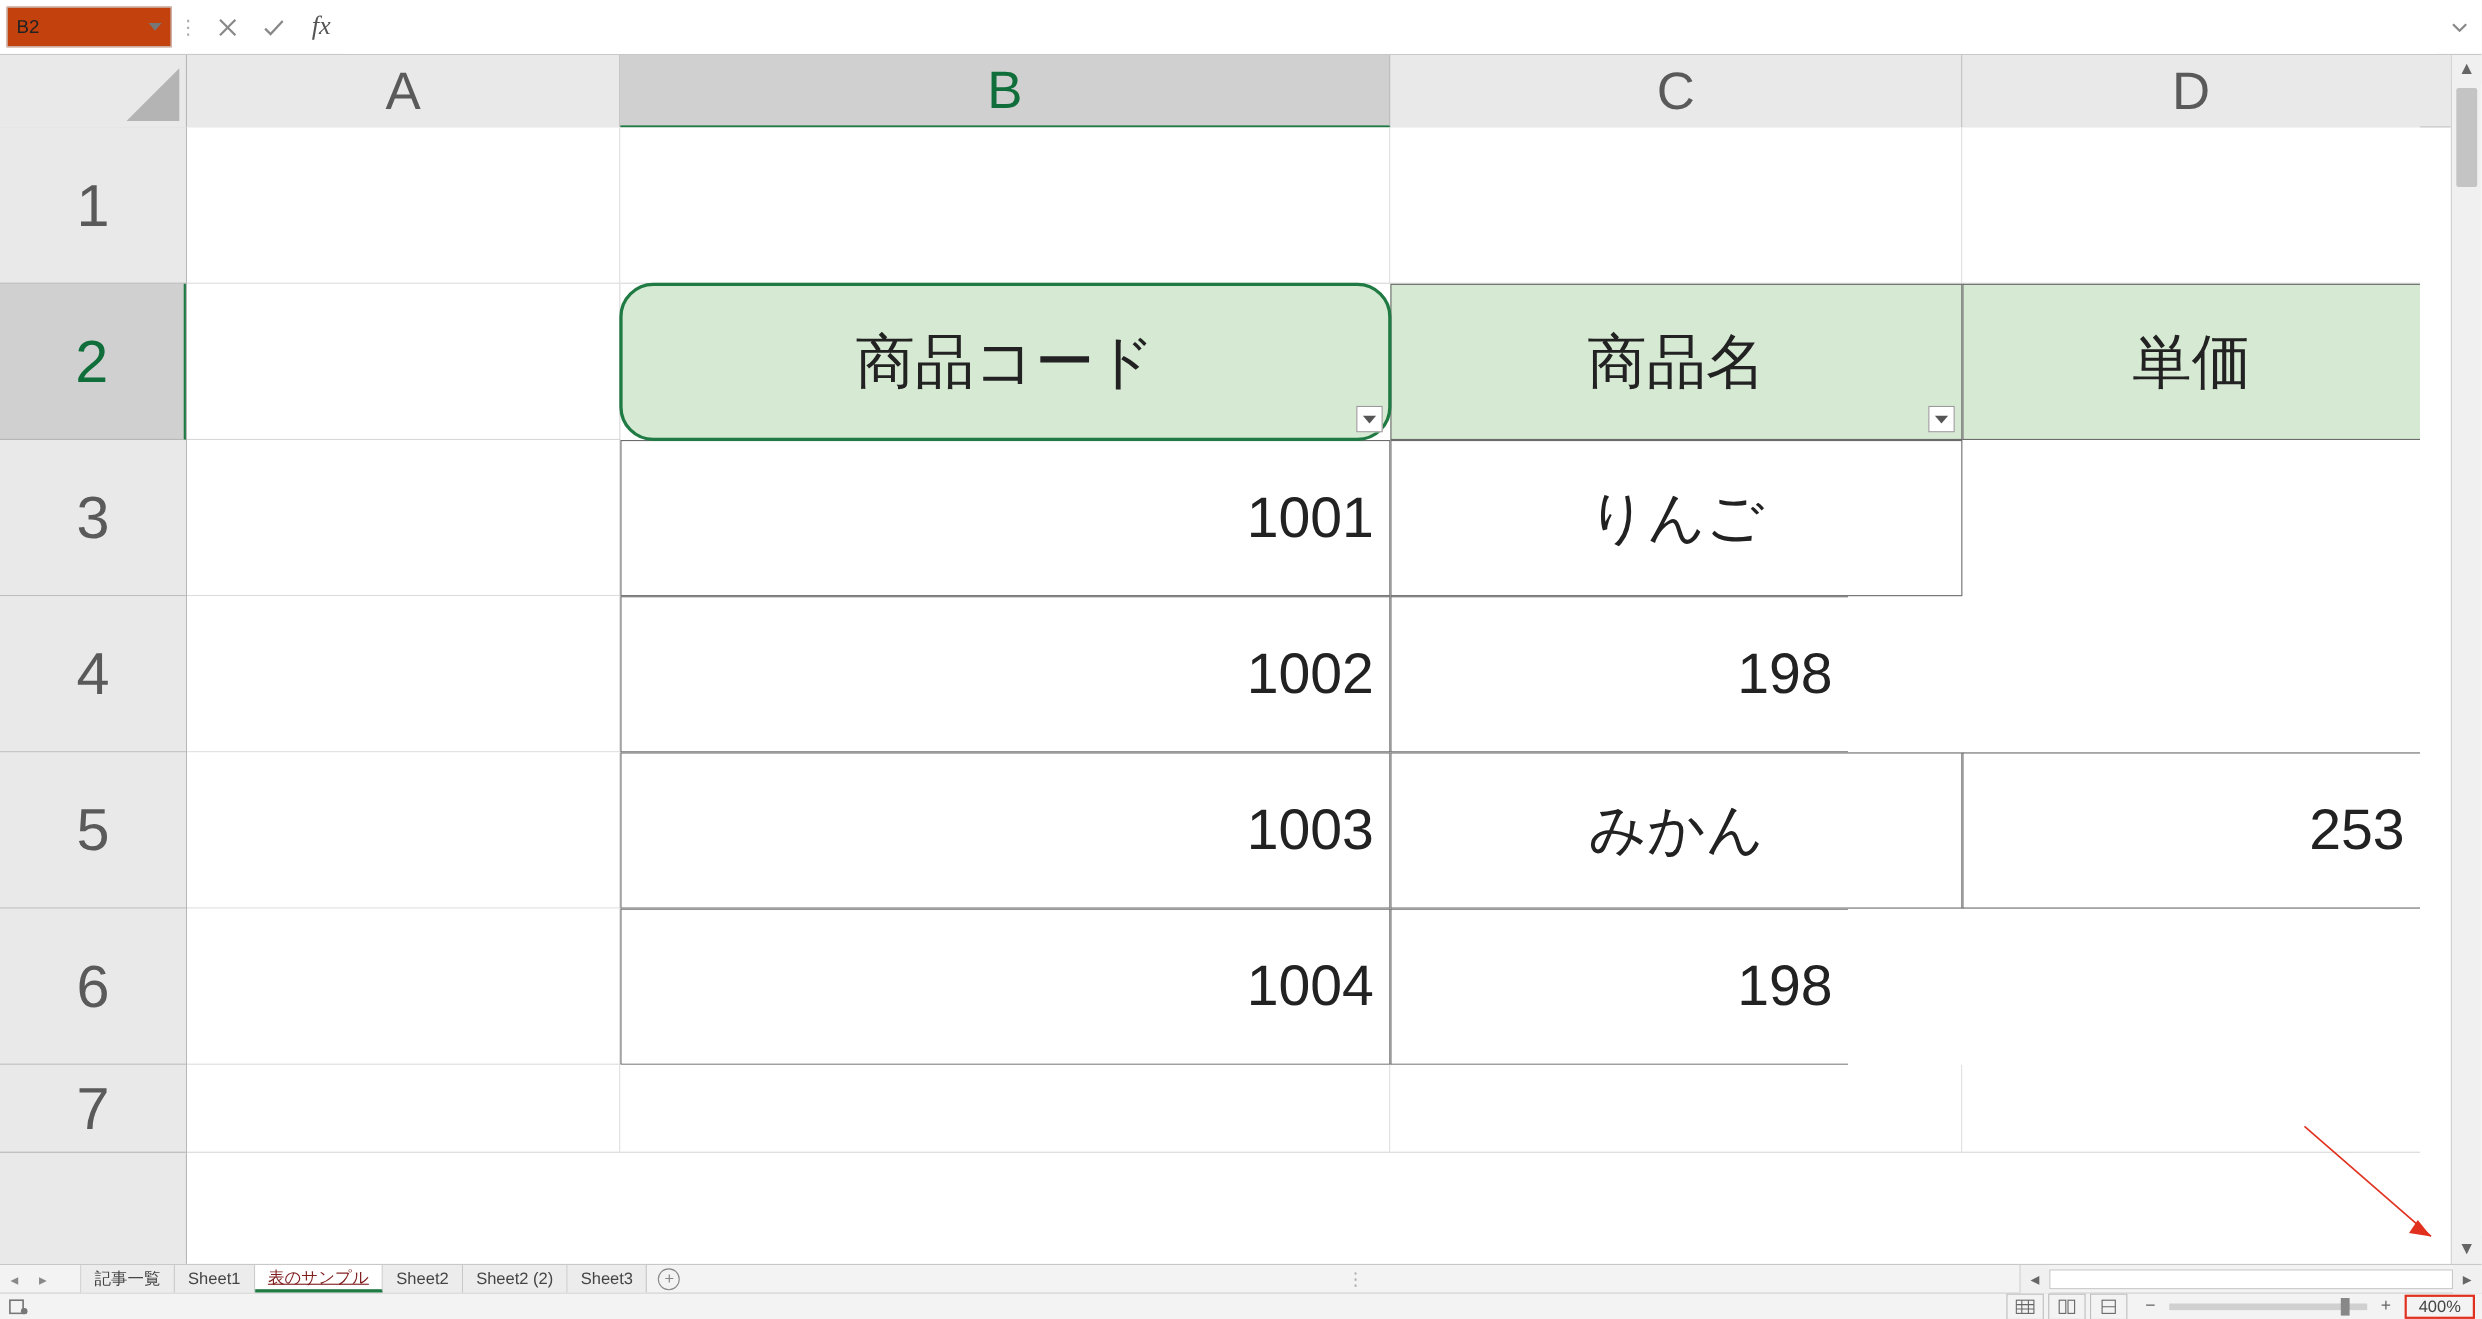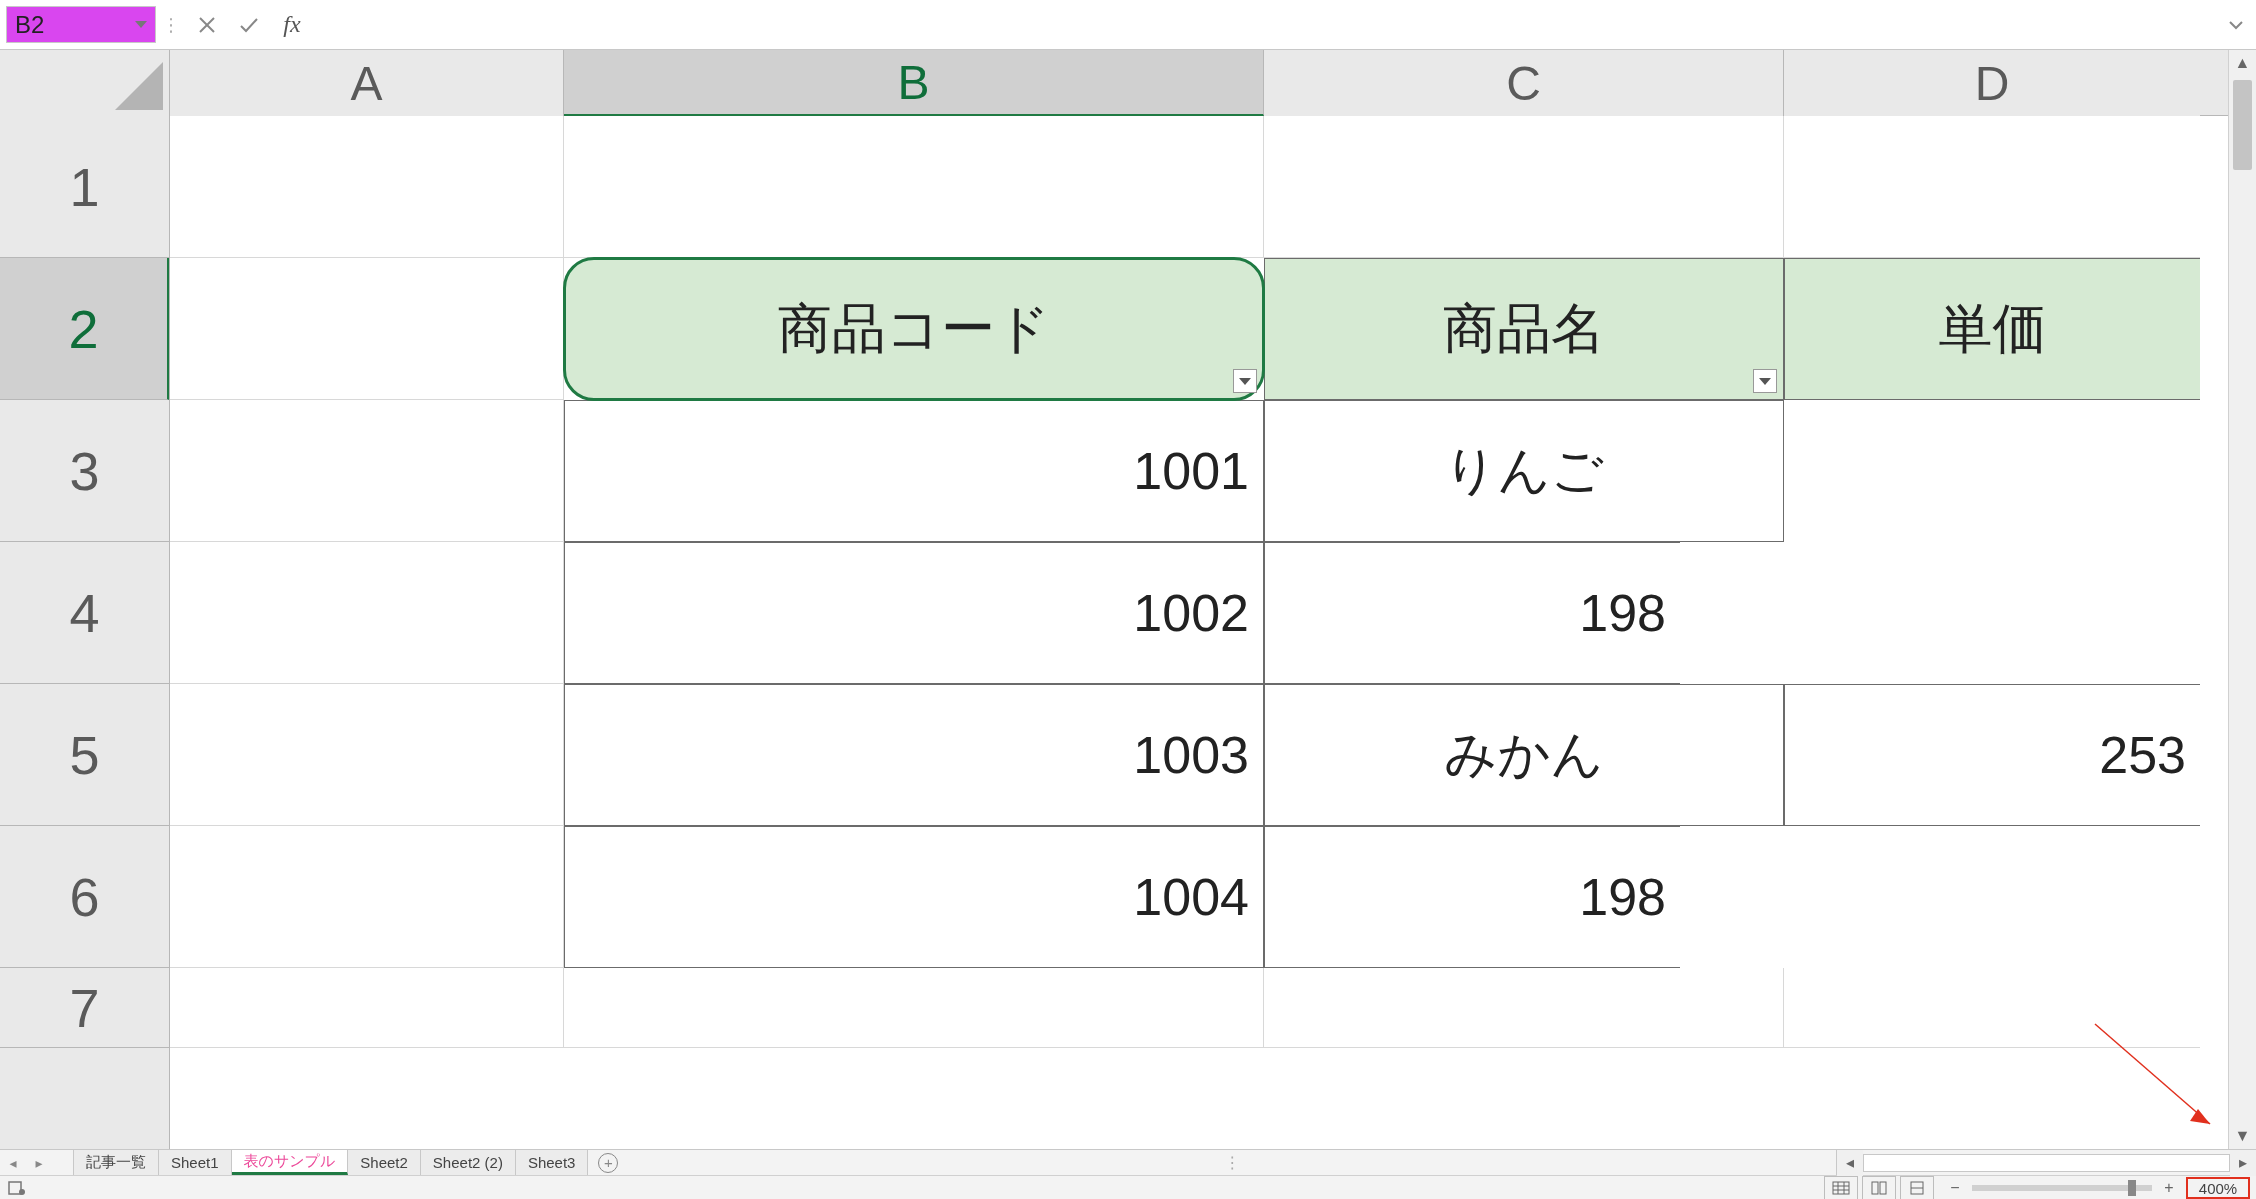--- a/index.html
+++ b/index.html
@@ -12,21 +12,21 @@
 
   
   .formula-bar {
     position: absolute; left: 0; top: 0; right: 0; height: 50px;
     background: #ffffff; border-bottom: 1px solid #c8c8c8;
     display: flex; align-items: stretch;
   }
   .name-box {
     width: 150px; margin: 6px 0 6px 6px; border: 1px solid #c8c8c8;
     display: flex; align-items: center; justify-content: space-between;
-    padding: 0 8px; background: #d946ef; font-size: 24px;
+    padding: 0 8px; background: #c2410c; font-size: 17px;
   }
   .name-box .dd {
     width: 0; height: 0; border-left: 6px solid transparent;
     border-right: 6px solid transparent; border-top: 7px solid #777;
   }
   .fb-gap { width: 30px; display:flex; align-items:center; justify-content:center; color:#aaa; font-size:18px;}
   .fb-btn {
     width: 42px; display:flex; align-items:center; justify-content:center;
     color:#888; font-size:22px;
   }
@@ -123,21 +123,22 @@
   }
   .tab-nav {
     width:26px; display:flex; align-items:center; justify-content:center;
     color:#888; font-size:14px;
   }
   .sheet-tab {
     padding:0 12px; display:flex; align-items:center; font-size:15px;
     border-right:1px solid #c8c8c8; background:#ececec; color:#444;
   }
   .sheet-tab.active {
-    background:#fff; color:#ec4899; border-bottom:3px solid #1f7a43;
+    background:#fff; color:#7f1d1d; border-bottom:3px solid #1f7a43;
+    text-decoration: underline;
   }
   .new-sheet {
     width:40px; display:flex; align-items:center; justify-content:center;
   }
   .new-sheet .circ{
     width:20px;height:20px;border:1.5px solid #888;border-radius:50%;
     display:flex;align-items:center;justify-content:center;font-size:15px;color:#888;line-height:1;
   }
   .tabs-row .vdots{ width:26px; display:flex;align-items:center;justify-content:center;color:#aaa;}
   .hscroll {

